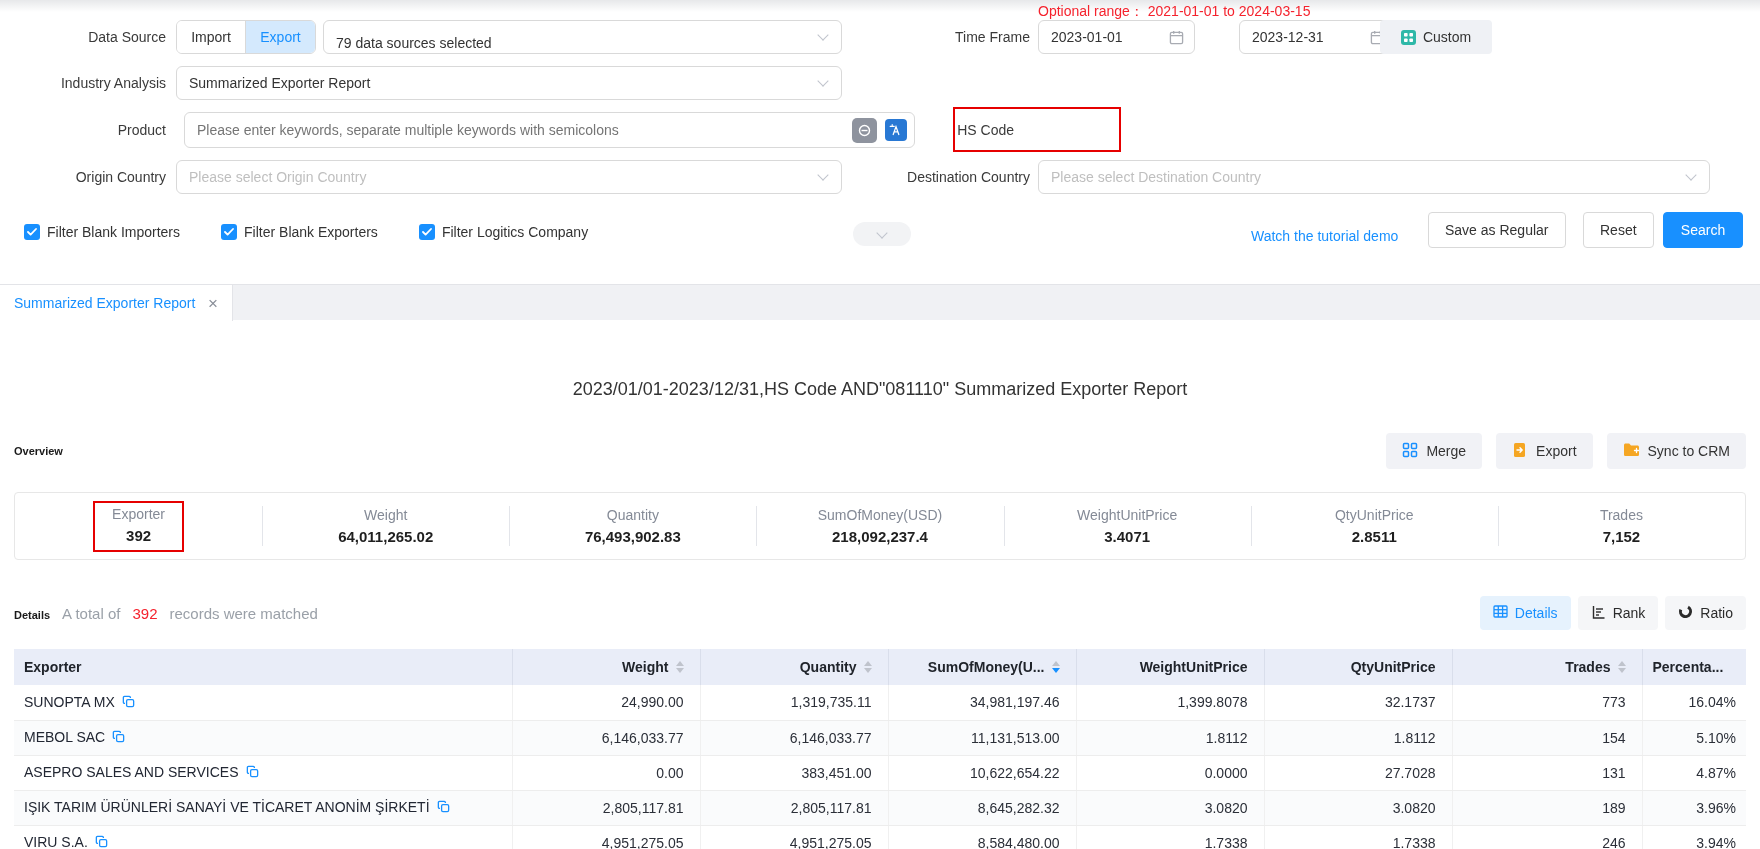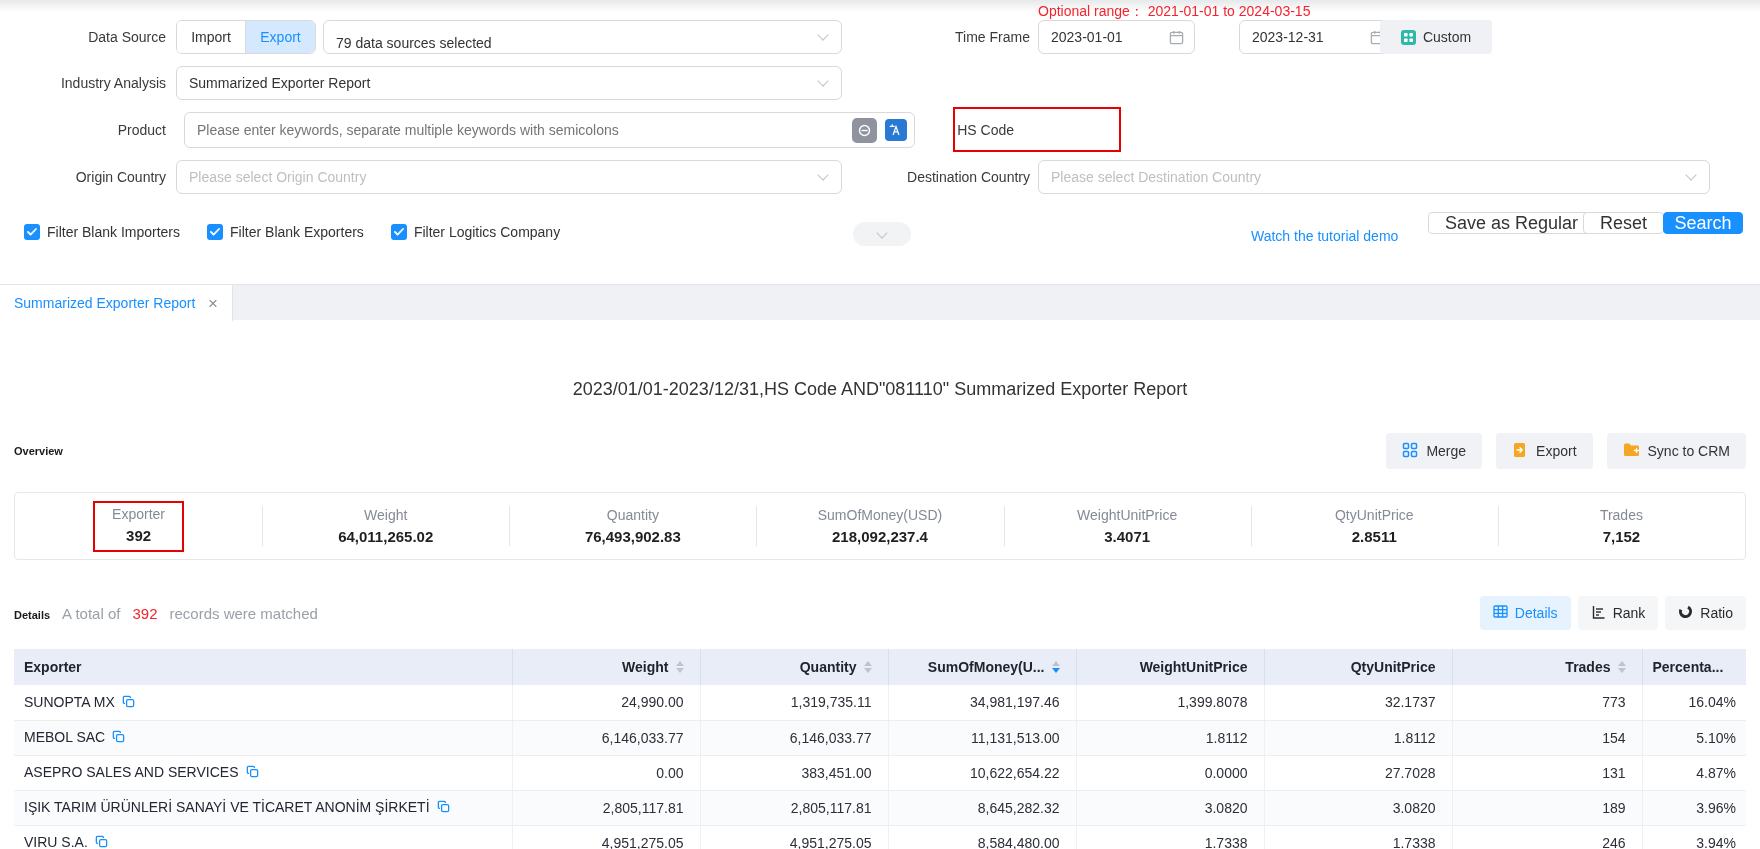--- a/index.html
+++ b/index.html
@@ -22,27 +22,27 @@
   .seg:first-child { border-right:1px solid #d9d9d9; }
   
   .cal-icon { margin-right:10px; flex:none; display:flex; }
   .translate-icon { width:22px; height:22px; border-radius:4px; background:#2878d4; display:flex; align-items:center; justify-content:center; margin-right:7px; flex:none; }
   .roundgray-icon { position:absolute; left:852px; top:118px; width:25px; height:25px; border-radius:5px; background:#8e939e; display:flex; align-items:center; justify-content:center; }
   .custom-btn { position:absolute; left:1380px; top:20px; width:112px; height:34px; background:#eff1f5; border-radius:4px; display:flex; align-items:center; justify-content:center; gap:7px; cursor:pointer; }
   .custom-icon { width:15px; height:15px; border-radius:3px; background:#2eb8a8; display:flex; align-items:center; justify-content:center; }
   .optional-range { position:absolute; left:1038px; top:3px; color:#f5222d; font-size:14px; }
   .hs-redbox { position:absolute; left:953px; top:107px; width:168px; height:45px; border:2px solid #e60000; pointer-events:none; z-index:5; }
   
-  .checkbox-row { position:absolute; left:24px; top:224px; display:flex; gap:27px; align-items:center; }
+  .checkbox-row { position:absolute; left:24px; top:224px; display:flex; gap:41px; align-items:center; }
   .cbx-item { display:flex; align-items:center; gap:7px; cursor:pointer; }
   .cbx { width:16px; height:16px; background:#1890ff; border-radius:3px; display:flex; align-items:center; justify-content:center; flex:none; }
   .collapse-pill { position:absolute; left:853px; top:222px; width:58px; height:24px; background:#f2f3f5; border-radius:13px; display:flex; align-items:center; justify-content:center; cursor:pointer; }
   .collapse-pill .chev { margin:0; margin-top:-3px; }
   .tutorial-link { position:absolute; left:1251px; top:228px; color:#1890ff; cursor:pointer; }
-  .btn { position:absolute; top:212px; height:22px; border:1px solid #d9d9d9; border-radius:4px; background:#fff; color:#333; font-size:18px; display:flex; align-items:center; justify-content:center; padding:0 16px; cursor:pointer; }
+  .btn { position:absolute; top:212px; height:36px; border:1px solid #d9d9d9; border-radius:4px; background:#fff; color:#333; font-size:14px; display:flex; align-items:center; justify-content:center; padding:0 16px; cursor:pointer; }
   .btn.primary { background:#1890ff; border-color:#1890ff; color:#fff; }
   
   .tab-strip { height:36px; background:#f0f1f4; border-top:1px solid #e3e4e8; display:flex; }
   .tab { width:233px; height:36px; background:#fff; display:flex; align-items:center; padding:0 14px; gap:10px; border-right:1px solid #e3e4e8; }
   .tab-label { color:#1890ff; font-size:14px; flex:1; white-space:nowrap; }
   .tab-close { color:#8a8f99; font-size:17px; line-height:1; cursor:pointer; }
   
   .main { padding:0 14px; }
   .report-title { margin-top:59px; text-align:center; font-size:18px; font-weight:500; color:#333; }
   .overview-row { margin-top:33px; display:flex; align-items:center; justify-content:space-between; height:36px; }

